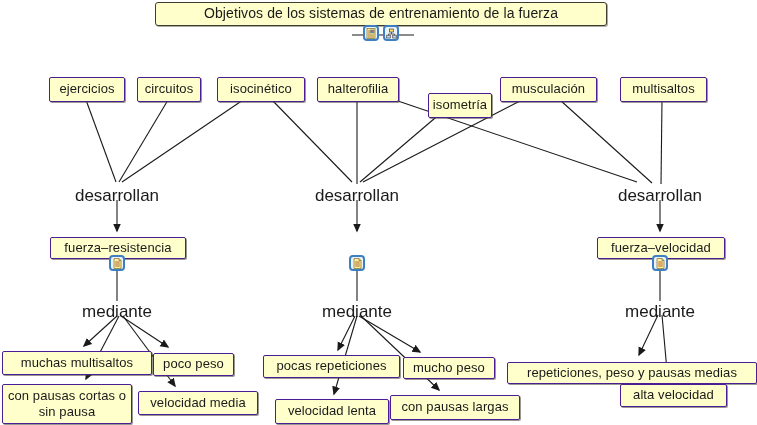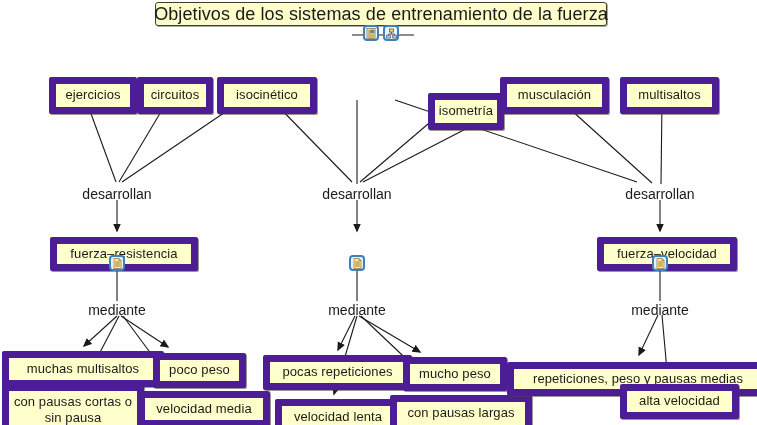--- a/index.html
+++ b/index.html
@@ -3,32 +3,32 @@
 <meta charset="utf-8">
 <style>
   html,body{margin:0;padding:0;background:#fff;}
   #canvas{
     position:relative;width:757px;height:425px;background:#ffffff;
     font-family:"Liberation Sans","DejaVu Sans",sans-serif;color:#1a1a1a;overflow:hidden;
   }
   #wires{position:absolute;left:0;top:0;z-index:0;}
   .concept{
     position:absolute;z-index:2;background:#FFFFCC;
-    border:7px solid #4c1d95;border-radius:2px;
+    border:1px solid #4c1d95;border-radius:2px;
     box-shadow:1px 1px 0 rgba(70,70,60,.55);
     display:flex;align-items:center;justify-content:center;text-align:center;
     font-size:13px;line-height:1.25;letter-spacing:.1px;white-space:nowrap;
   }
   .concept.wrap{white-space:normal;}
   .title-box{
-    font-size:18px;border:1px solid #3c3c30;border-radius:3px;
+    font-size:14px;border:1px solid #3c3c30;border-radius:3px;
     box-shadow:1px 1px 0 rgba(70,70,60,.45);
   }
   .phrase{
-    position:absolute;z-index:2;font-size:14px;text-align:center;
+    position:absolute;z-index:2;font-size:17px;text-align:center;
     background:transparent;white-space:nowrap;
   }
   .iconbtn{
     position:absolute;z-index:3;width:16px;height:16px;border-radius:4px;
     background:#EAF2FB;border:2px solid #3E7FC1;
     display:flex;align-items:center;justify-content:center;box-sizing:border-box;
   }
   .iconbtn svg{display:block;}
 </style>
 </head>
@@ -93,20 +93,21 @@
       <path d="M5.5,4 L5.5,6 M2.5,8 L2.5,6 L8.5,6 L8.5,8" stroke="#444" stroke-width="0.8" fill="none"></path>
       <rect x="3.4" y="1" width="4.2" height="3" fill="#FFE066" stroke="#444" stroke-width="0.7"></rect>
       <rect x="0.7" y="7.2" width="3.6" height="2.8" fill="#c8d8ee" stroke="#444" stroke-width="0.7"></rect>
       <rect x="6.7" y="7.2" width="3.6" height="2.8" fill="#c8d8ee" stroke="#444" stroke-width="0.7"></rect>
     </svg>
   </div>
 
   <div class="concept" style="left:49px;top:77px;width:74px;height:23px">ejercicios</div>
   <div class="concept" style="left:137px;top:77px;width:62px;height:23px">circuitos</div>
   <div class="concept" style="left:217px;top:77px;width:86px;height:23px">isocinético</div>
+  <div class="concept" style="left:317px;top:77px;width:80px;height:23px">halterofilia</div>
   <div class="concept" style="left:428px;top:93px;width:62px;height:23px">isometría</div>
   <div class="concept" style="left:500px;top:77px;width:95px;height:23px">musculación</div>
   <div class="concept" style="left:620px;top:77px;width:85px;height:23px">multisaltos</div>
 
   <div class="phrase" style="left:72px;top:186px;width:90px">desarrollan</div>
   <div class="phrase" style="left:312px;top:186px;width:90px">desarrollan</div>
   <div class="phrase" style="left:615px;top:186px;width:90px">desarrollan</div>
 
   <div class="concept" style="left:50px;top:237px;width:134px;height:20px">fuerza–resistencia</div>
   <div class="concept" style="left:597px;top:237px;width:126px;height:20px">fuerza–velocidad</div>

